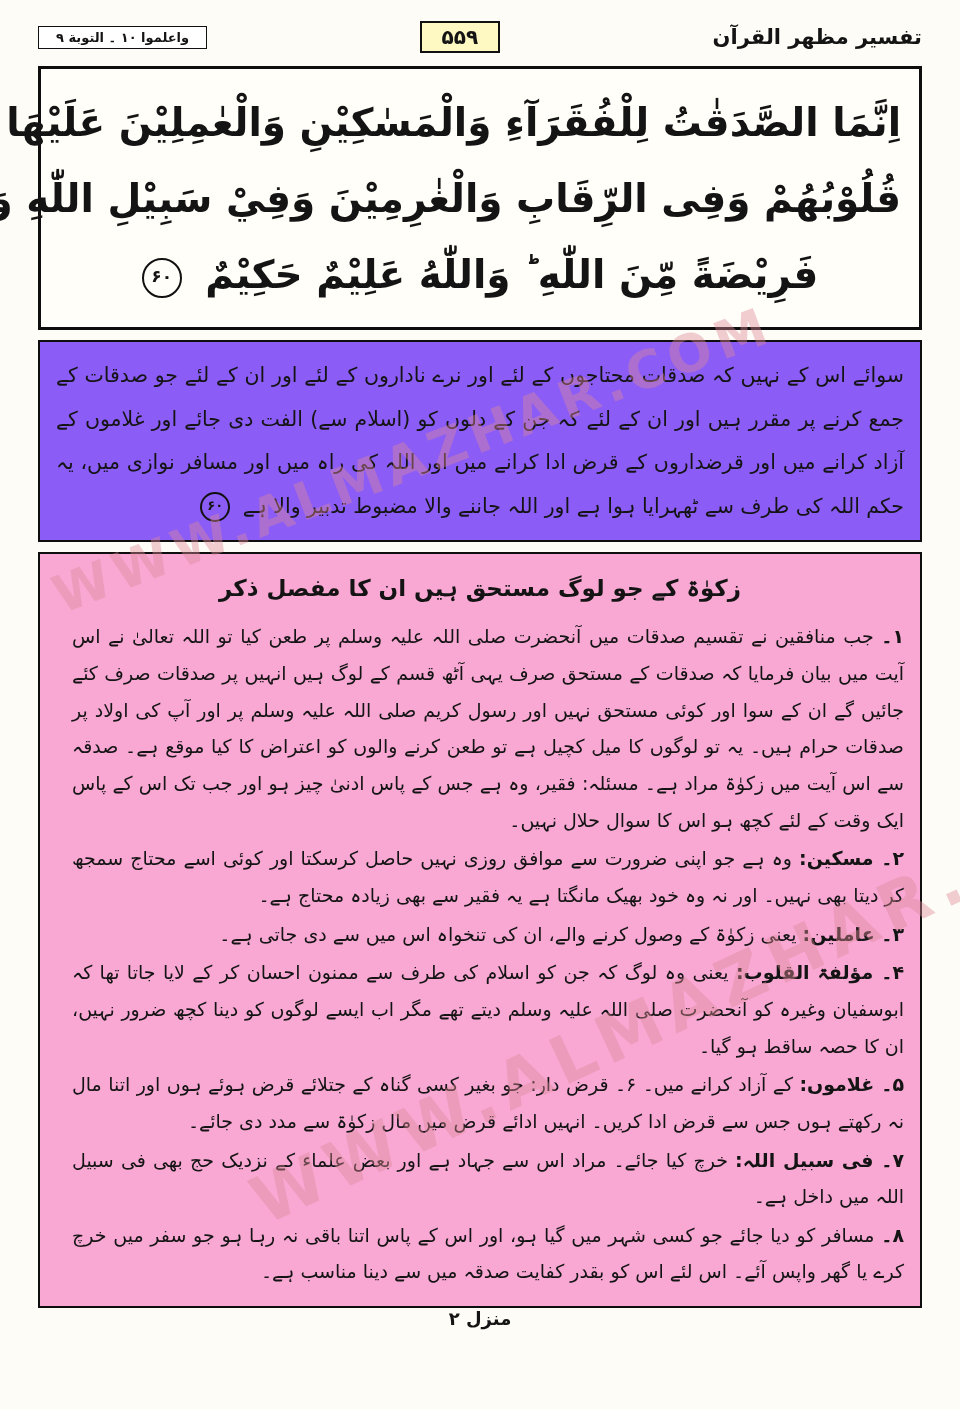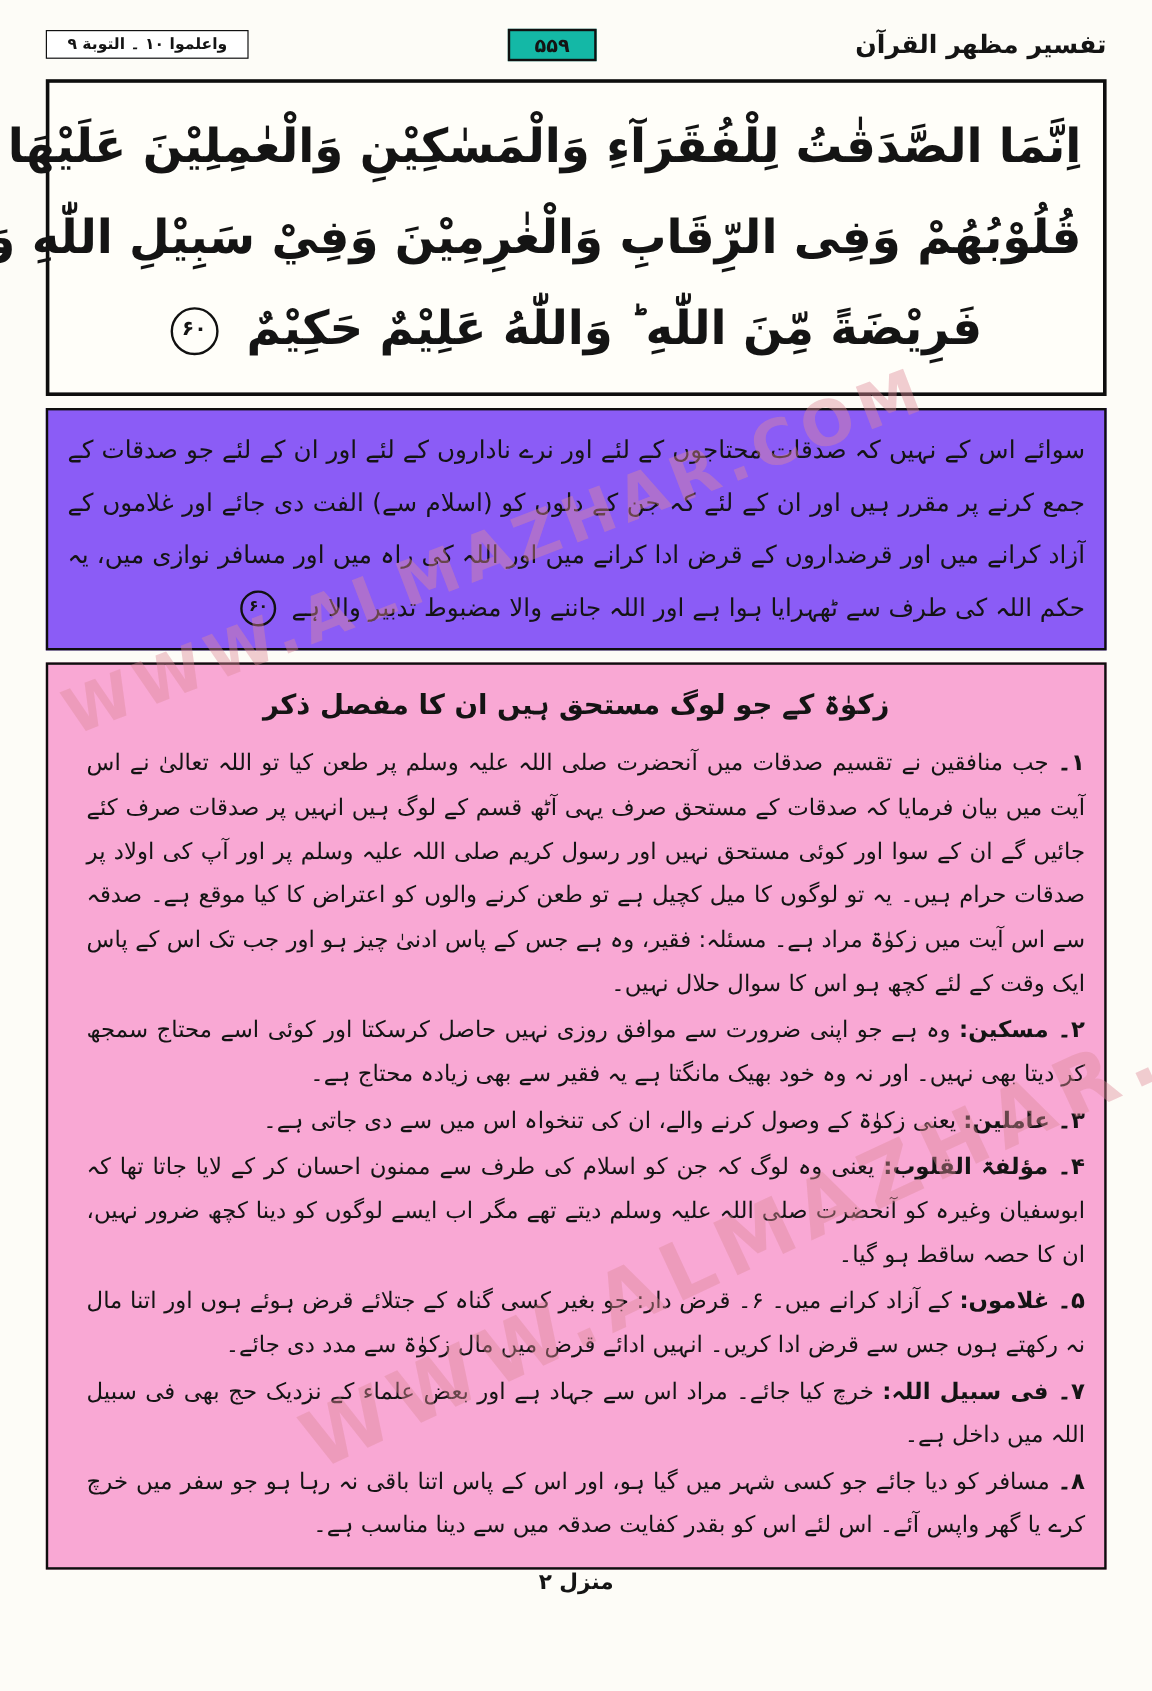--- a/index.html
+++ b/index.html
@@ -27,23 +27,23 @@
     margin-bottom:6px;
   }
   .book-title{
     font-size:21px;
     font-weight:bold;
     letter-spacing:1px;
   }
   .page-no-box{
     border:2px solid #111;
     padding:2px 20px;
-    font-size:16px;
-    font-weight:bold;
-    background:#14b8a6;
+    font-size:20px;
+    font-weight:bold;
+    background:#fef9c3;
   }
   .surah-ref-box{
     border:1.5px solid #111;
     padding:3px 17px;
     font-size:13px;
     font-weight:bold;
     background:#fff;
   }
   
   .verse-box{

